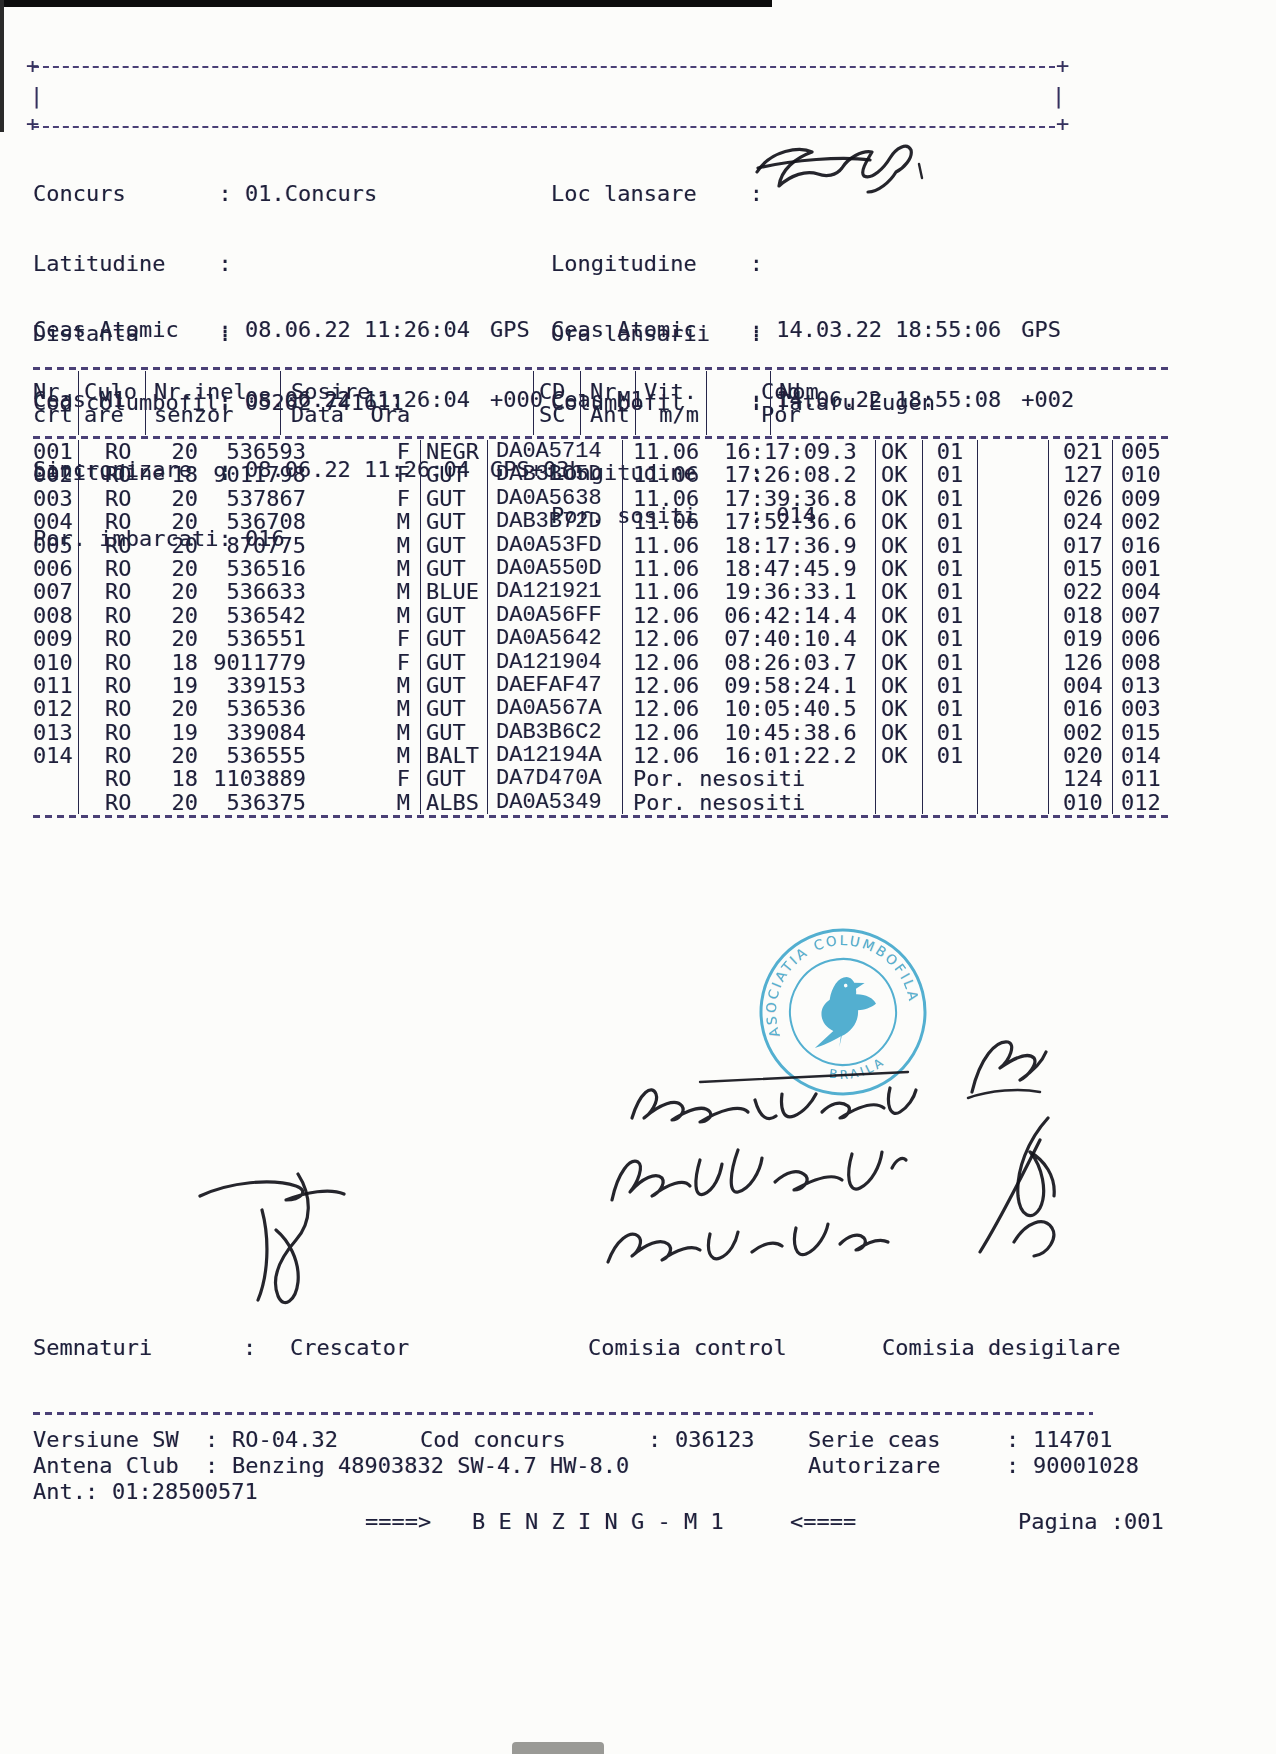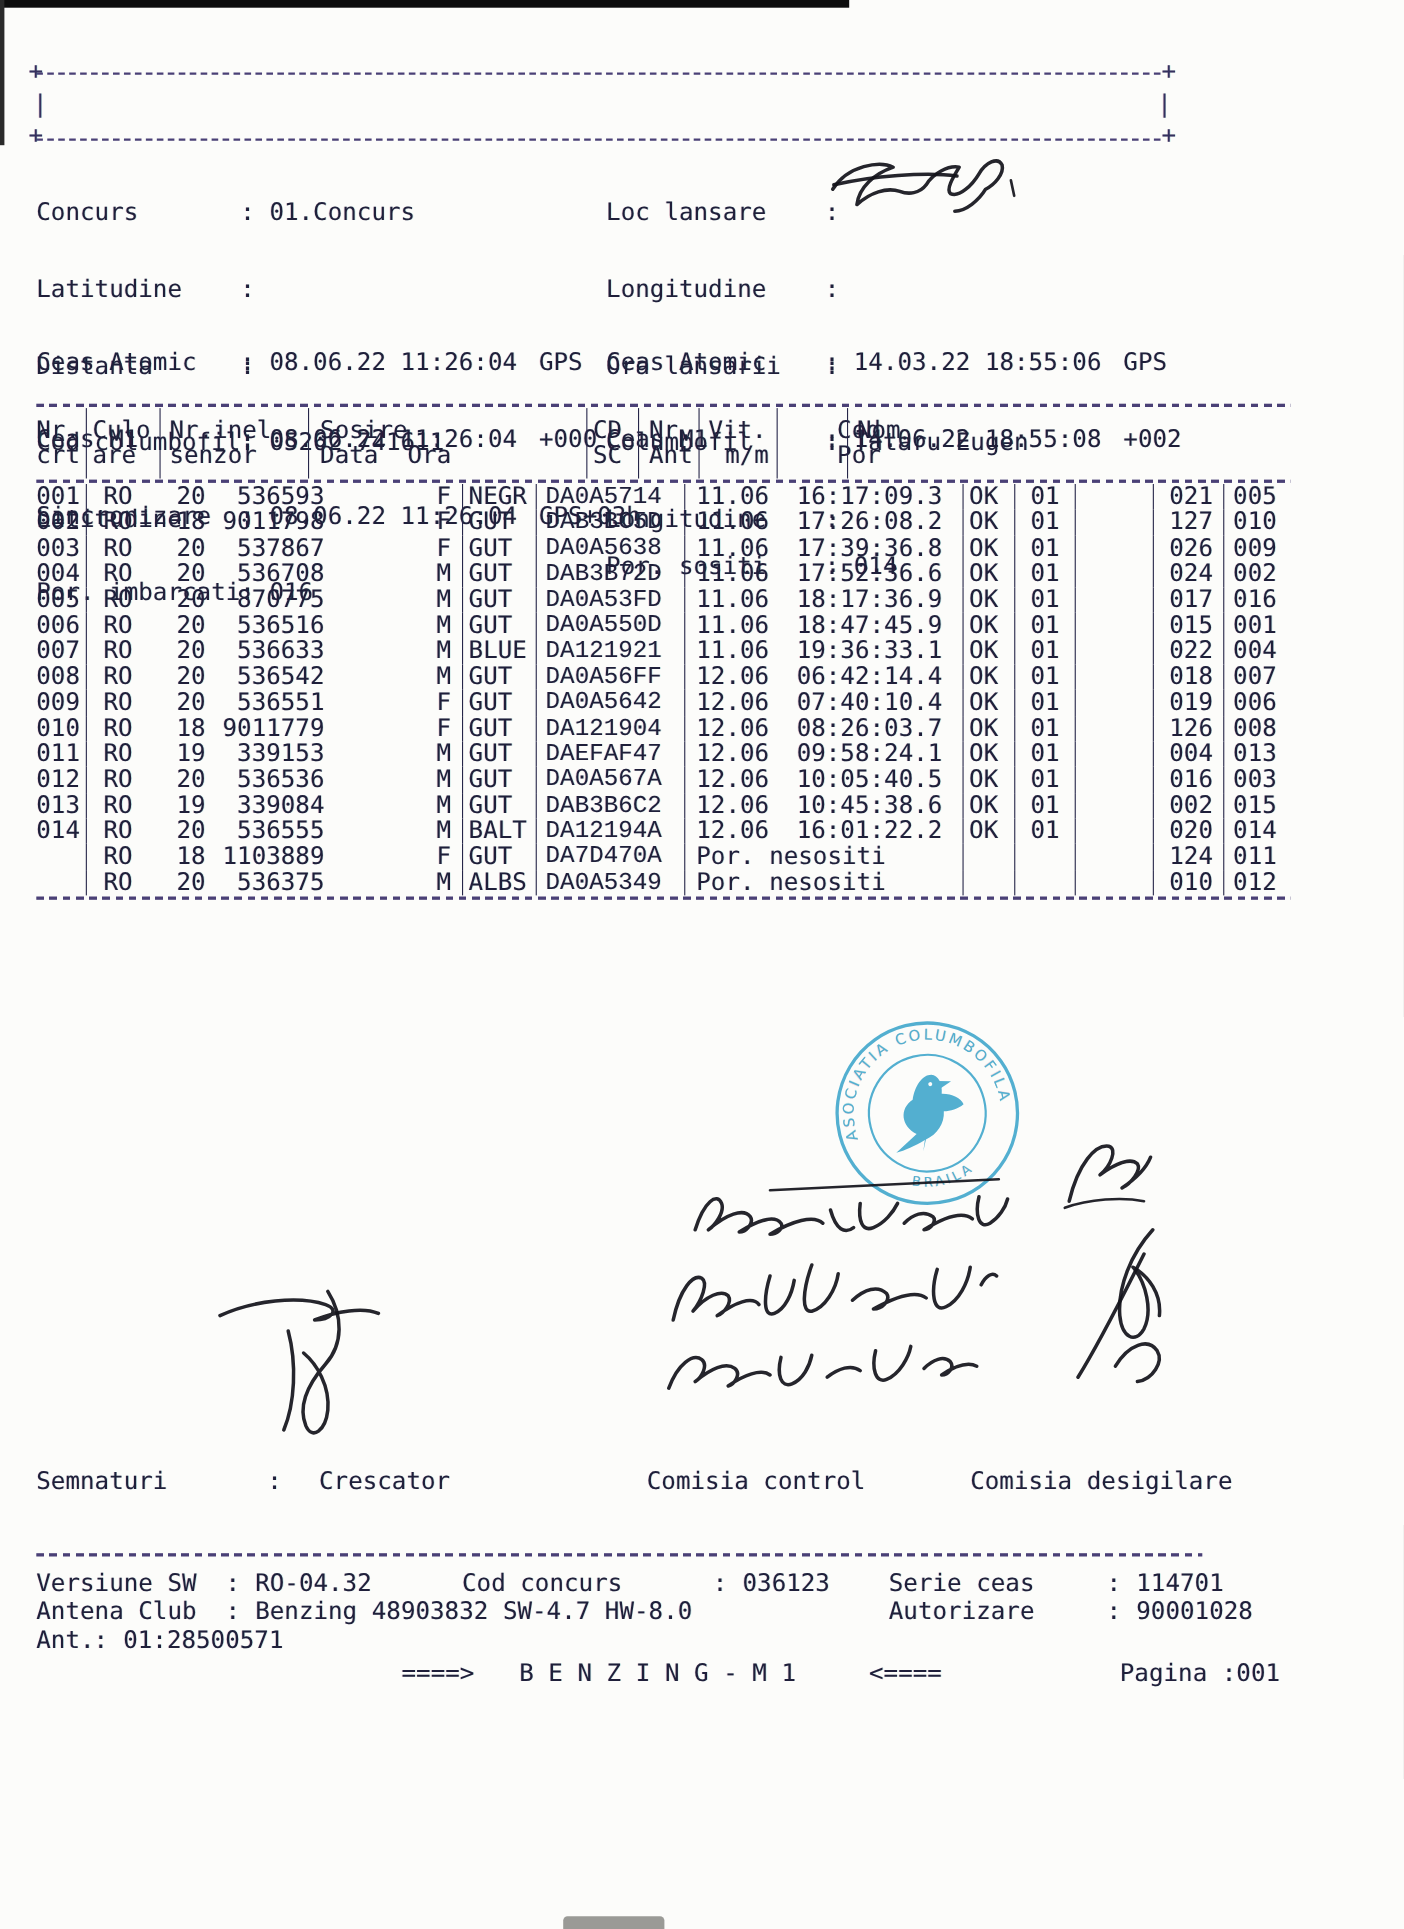--- a/index.html
+++ b/index.html
@@ -45,21 +45,21 @@
   .c8{width:64px;padding-left:40px;} .c9{width:53px;}
   .hc.c1 span{padding-left:26px;} .hc.c2 span,.hc.c5 span{padding-left:5px;}
   .hc.c3 span{padding-left:8px;} .hc.c4 span{padding-left:10px;}
   .hc.c6 span{padding-left:9px;} .hc.c7 span{padding-left:8px;}
   .hc.c7 .l2{text-align:right;padding-right:7px;}
   .hc.c8 span{padding-left:14px;} .hc.c9 span{padding-left:8px;}
   .cell.c2{padding-left:5px;} .cell.c3{padding-left:8px;font-family:Liberation Mono, monospace;}
   .cell.c5{padding-left:5px;} .cell.c6{text-align:center;}
   .cell.c8{padding-left:14px;} .cell.c9{padding-left:8px;}
   .serie-wrap{display:flex;width:100%;}
-  .serie-wrap .ctry{margin-left:15px;}
+  .serie-wrap .ctry{margin-left:26px;}
   .serie-wrap .yr{margin-left:40px;}
   .serie-wrap .ring{display:inline-block;width:108px;text-align:right;}
   .serie-wrap .sx{margin-left:auto;margin-right:10px;}
   .sos-wrap{display:flex;padding-left:10px;}
   .sos-wrap .tm{margin-left:25px;}
   .sos-wrap .status{white-space:pre;}
   svg.ink{position:absolute;left:0;top:0;pointer-events:none;}
   .sigpath{fill:none;stroke:#12121a;stroke-width:3.2;stroke-linecap:round;stroke-linejoin:round;opacity:.92;}
   .sigpath.thin{stroke-width:2.4;}
 </style>

